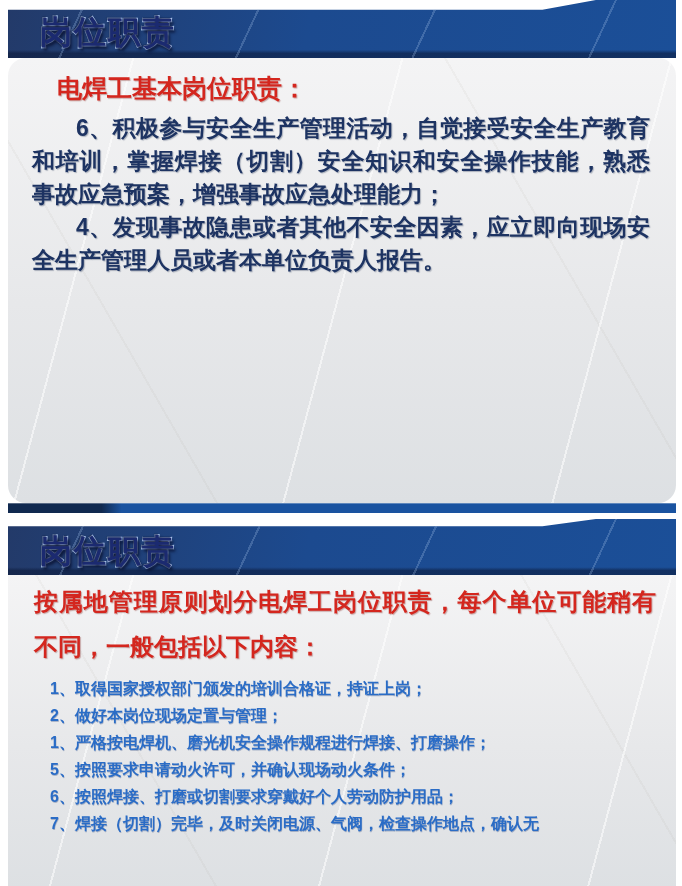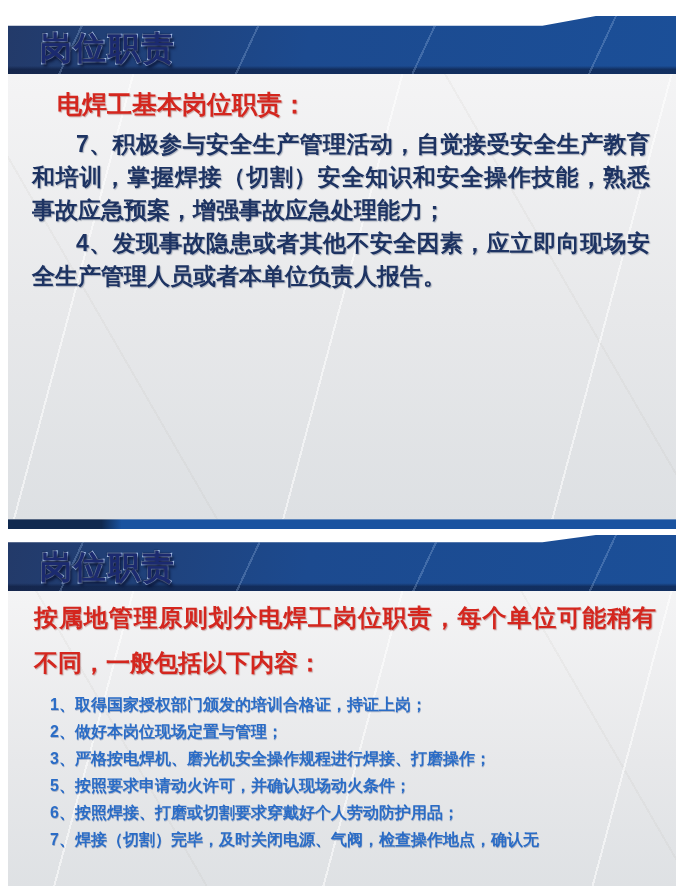--- a/index.html
+++ b/index.html
@@ -1,20 +1,20 @@
 <!DOCTYPE html>
 <html><head>
 <meta charset="utf-8">
 <style>
   html,body{margin:0;padding:0;}
   body{
     width:682px;height:886px;overflow:hidden;background:#ffffff;
     font-family:"Liberation Sans","DejaVu Sans",sans-serif;
   }
-  .page{width:682px;height:684px;position:relative;background:#ffffff;margin-top:16px;}
+  .page{width:682px;height:684px;position:relative;background:#ffffff;}
   .slide{margin:0 6px 0 8px;position:relative;}
 
   
   .slide-header{
     position:relative;height:58px;
     background:
       repeating-linear-gradient(115deg, rgba(255,255,255,0) 0 70px, rgba(160,190,230,.28) 70px 72px, rgba(255,255,255,0) 72px 160px),
       linear-gradient(to bottom, rgba(255,255,255,0) 86%, rgba(10,22,52,.55) 92%),
       linear-gradient(100deg,#233a69 0%,#1c4a8f 45%,#1b4f98 100%);
     clip-path:polygon(0 17%,80% 17%,88% 0,100% 0,100% 100%,0 100%);
@@ -33,21 +33,21 @@
   }
 
   
   .slide-body{
     position:relative;
     background:
       repeating-linear-gradient(105deg, rgba(255,255,255,0) 0 120px, rgba(255,255,255,.55) 120px 122px, rgba(255,255,255,0) 122px 260px),
       repeating-linear-gradient(60deg, rgba(255,255,255,0) 0 180px, rgba(120,110,90,.05) 180px 182px, rgba(255,255,255,0) 182px 420px),
       linear-gradient(180deg,#f4f4f5 0%,#e7e8ea 55%,#dde0e3 100%);
   }
-  .body-1{height:445px;padding:10px 26px 0 24px;box-sizing:border-box;}
+  .body-1{height:445px;padding:10px 26px 0 24px;box-sizing:border-box;border-radius:18px;}
   .body-2{height:313px;padding:6px 20px 0 18px;box-sizing:border-box;}
 
   .red-heading{
     margin:4px 0 6px 25px;
     font-size:25px;font-weight:700;color:#d4261e;line-height:1.35;
     text-shadow:1px 1px 1px rgba(120,20,15,.35);
   }
   .navy-para{
     margin:0;font-size:23px;line-height:33px;font-weight:700;color:#1d3362;
     text-indent:44px;text-align:justify;
@@ -76,36 +76,36 @@
 <body>
 
 <div class="page">
 
   <section class="slide slide-1">
     <header class="slide-header">
       <span class="slide-title">岗位职责</span>
     </header>
     <div class="slide-body body-1">
       <h2 class="red-heading">电焊工基本岗位职责：</h2>
-      <p class="navy-para">7、积极参与安全生产管理活动，自觉接受安全生产教育和培训，掌握焊接（切割）安全知识和安全操作技能，熟悉事故应急预案，增强事故应急处理能力；</p>
+      <p class="navy-para">6、积极参与安全生产管理活动，自觉接受安全生产教育和培训，掌握焊接（切割）安全知识和安全操作技能，熟悉事故应急预案，增强事故应急处理能力；</p>
       <p class="navy-para">4、发现事故隐患或者其他不安全因素，应立即向现场安全生产管理人员或者本单位负责人报告。</p>
     </div>
     <div class="slide-footer"></div>
   </section>
 
   <div class="slide-gap"></div>
 
   <section class="slide slide-2">
     <header class="slide-header">
       <span class="slide-title">岗位职责</span>
     </header>
     <div class="slide-body body-2">
       <h2 class="red-heading-2">按属地管理原则划分电焊工岗位职责，每个单位可能稍有不同，一般包括以下内容：</h2>
       <p class="blue-item">1、取得国家授权部门颁发的培训合格证，持证上岗；</p>
       <p class="blue-item">2、做好本岗位现场定置与管理；</p>
-      <p class="blue-item">3、严格按电焊机、磨光机安全操作规程进行焊接、打磨操作；</p>
+      <p class="blue-item">1、严格按电焊机、磨光机安全操作规程进行焊接、打磨操作；</p>
       <p class="blue-item">5、按照要求申请动火许可，并确认现场动火条件；</p>
       <p class="blue-item">6、按照焊接、打磨或切割要求穿戴好个人劳动防护用品；</p>
       <p class="blue-item">7、焊接（切割）完毕，及时关闭电源、气阀，检查操作地点，确认无</p>
     </div>
   </section>
 
 </div>
 
 </body></html>

